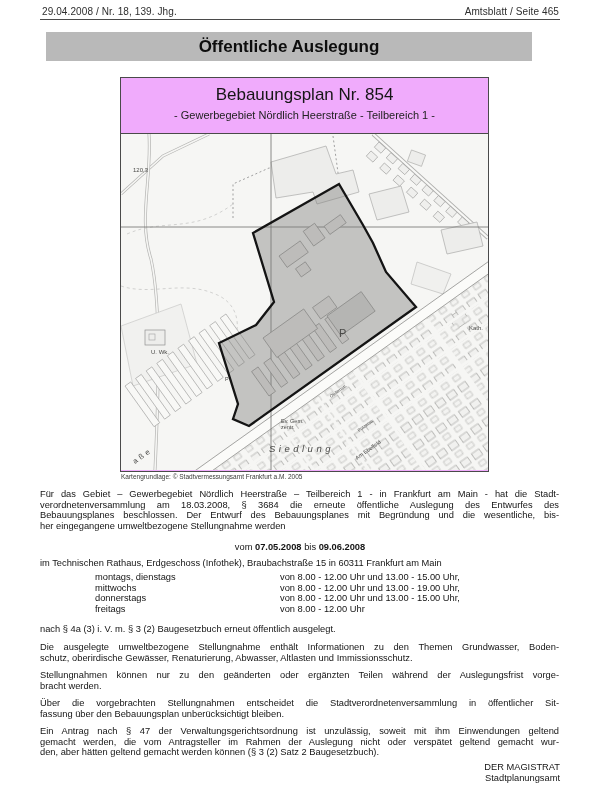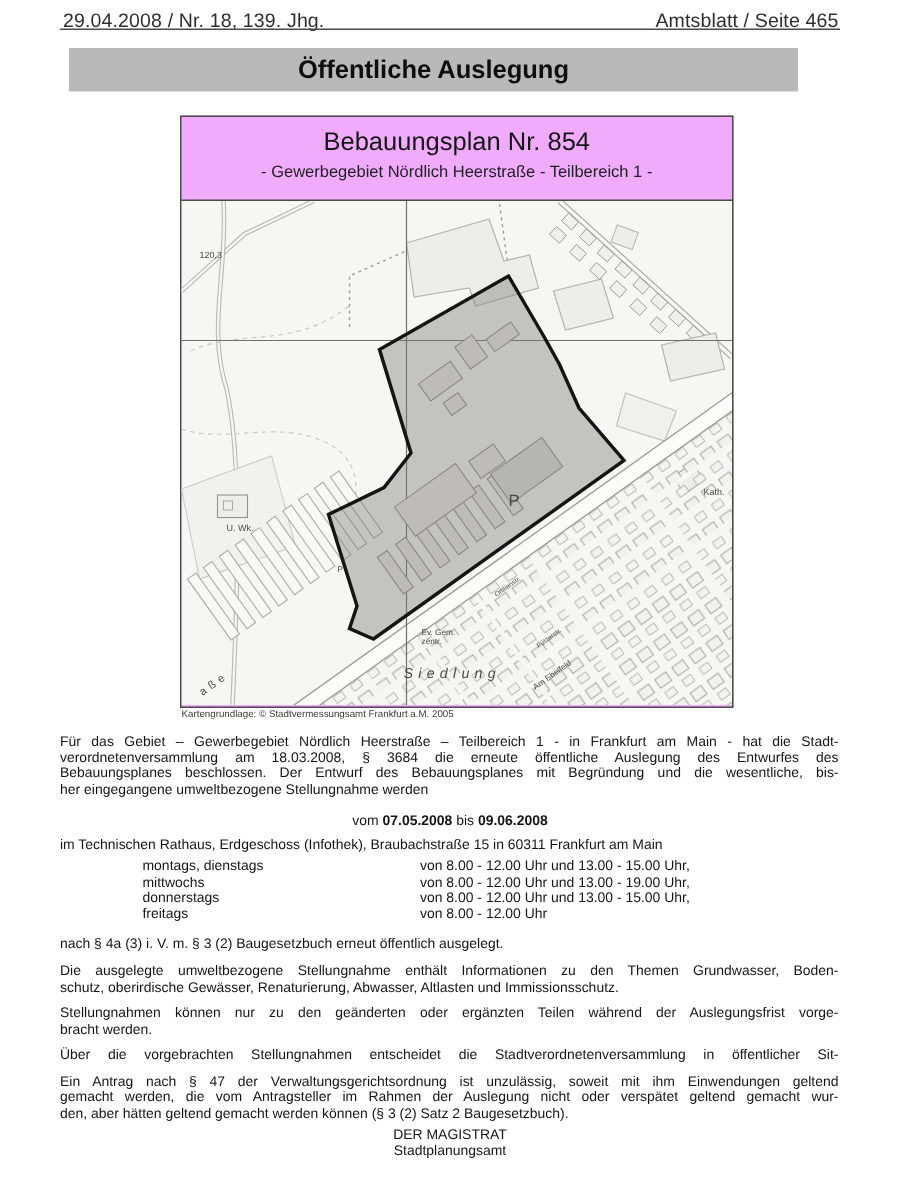--- a/index.html
+++ b/index.html
@@ -1,18 +1,18 @@
 <!DOCTYPE html>
 <html><head>
 <meta charset="utf-8">
 <style>
   html,body{margin:0;padding:0;background:#e8e8e8;}
   .page{position:relative;width:600px;height:800px;background:#ffffff;
         font-family:"Liberation Sans",sans-serif;color:#1c1c1c;overflow:hidden;margin:0 auto;}
-  .hdr{position:absolute;top:6px;font-size:13px;color:#2e2e2e;letter-spacing:.1px;}
+  .hdr{position:absolute;top:6px;font-size:10px;color:#2e2e2e;letter-spacing:.1px;}
   .hdr-left{left:42px;}
   .hdr-right{right:41px;}
   .hrule{position:absolute;left:40px;width:520px;top:19px;height:1px;background:#4a4a4a;}
   .banner{position:absolute;left:46px;top:32px;width:486px;height:29px;background:#b9b9b9;
           text-align:center;line-height:29px;font-size:17px;font-weight:bold;color:#0e0e0e;}
   .mapbox{position:absolute;left:120px;top:77px;width:367px;height:393px;border:1px solid #4a4a4a;
           box-sizing:content-box;background:#f0abfc;}
   .maptitle{height:56px;border-bottom:1px solid #4a4a4a;text-align:center;padding-top:7px;box-sizing:border-box;}
   .maptitle .t1{font-size:17px;color:#161616;line-height:20px;}
   .maptitle .t2{font-size:11px;color:#222;line-height:15px;margin-top:3px;}
@@ -20,21 +20,21 @@
   .credit{position:absolute;left:121px;top:473px;font-size:6.5px;color:#3a3a38;}
   .bodytext{position:absolute;left:40px;top:489px;width:520px;font-size:9.3px;line-height:10.55px;color:#141414;}
   .jline{text-align:justify;text-align-last:justify;}
   .jlast{text-align-last:auto;}
   .para{margin:0 1px 7px 0;}
   .mb11{margin-bottom:11px;} .mb5{margin-bottom:5px;} .mb4{margin-bottom:4px;} .mb10{margin-bottom:10px;}
   .period{text-align:center;}
   .period b{font-weight:bold;}
   .sched-row{display:flex;padding-left:55px;}
   .sched-day{width:185px;flex:none;}
-  .signature{text-align:center;line-height:10.6px;}
+  .signature{text-align:right;line-height:10.6px;}
   svg text{font-family:"Liberation Sans",sans-serif;fill:#4a4a48;}
 </style>
 </head>
 <body>
 
 <div class="page">
 
   <div class="hdr hdr-left">29.04.2008 / Nr. 18, 139. Jhg.</div>
   <div class="hdr hdr-right">Amtsblatt / Seite 465</div>
   <div class="hrule"></div>
@@ -234,20 +234,21 @@
     <div class="para">
         <div class="jline">Die ausgelegte umweltbezogene Stellungnahme enthält Informationen zu den Themen Grundwasser, Boden-</div>
         <div class="jline jlast">schutz, oberirdische Gewässer, Renaturierung, Abwasser, Altlasten und Immissionsschutz.</div>
       </div>
     <div class="para">
         <div class="jline">Stellungnahmen können nur zu den geänderten oder ergänzten Teilen während der Auslegungsfrist vorge-</div>
         <div class="jline jlast">bracht werden.</div>
       </div>
     <div class="para">
         <div class="jline">Über die vorgebrachten Stellungnahmen entscheidet die Stadtverordnetenversammlung in öffentlicher Sit-</div>
+        <div class="jline jlast">fassung über den Bebauungsplan unberücksichtigt bleiben.</div>
       </div>
     <div class="para mb4">
         <div class="jline">Ein Antrag nach § 47 der Verwaltungsgerichtsordnung ist unzulässig, soweit mit ihm Einwendungen geltend</div>
         <div class="jline">gemacht werden, die vom Antragsteller im Rahmen der Auslegung nicht oder verspätet geltend gemacht wur-</div>
         <div class="jline jlast">den, aber hätten geltend gemacht werden können (§ 3 (2) Satz 2 Baugesetzbuch).</div>
       </div>
 
     <div class="signature">
       <div>DER MAGISTRAT</div>
       <div>Stadtplanungsamt</div>

